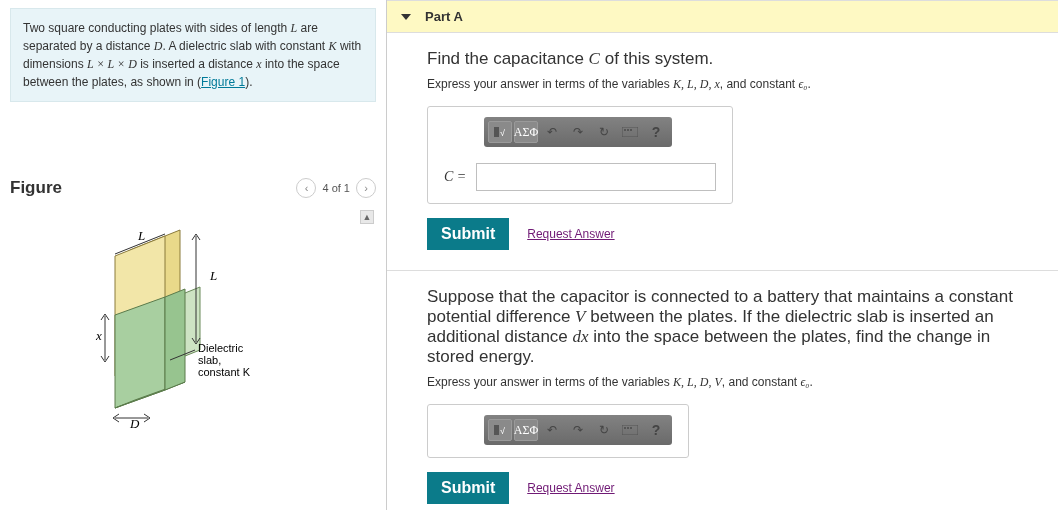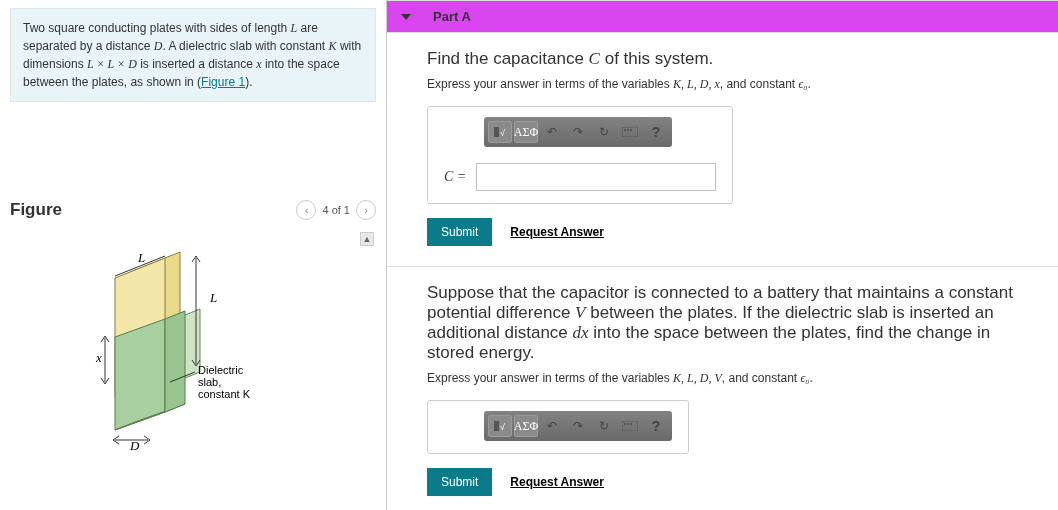--- a/index.html
+++ b/index.html
@@ -3,46 +3,46 @@
 <meta charset="utf-8">
 <style>
 *{box-sizing:border-box;margin:0;padding:0}
 body{font-family:Arial,Helvetica,sans-serif;font-size:12px;color:#333;width:1058px;height:510px;overflow:hidden;background:#fff}
 .main{display:flex;height:510px}
 .left{width:387px;padding:8px 10px;border-right:1px solid #ccc}
 .right{flex:1;padding:0;overflow:auto}
 .problem-box{background:#e8f4f8;border:1px solid #d8e8ec;padding:10px 12px;font-size:12px;line-height:1.5;color:#333}
 .italic{font-style:italic;font-family:'Times New Roman',serif}
 .link{color:#007a99;text-decoration:underline;cursor:pointer}
-.fig-header{display:flex;align-items:flex-end;justify-content:space-between;margin-top:98px}
+.fig-header{display:flex;align-items:flex-end;justify-content:space-between;margin-top:76px}
 .fig-title{font-size:17px;font-weight:bold;color:#333}
 .fig-nav{display:flex;align-items:center;gap:6px;font-size:11px;color:#555}
 .nav-btn{width:20px;height:20px;border:1px solid #ccc;border-radius:50%;background:#fff;display:flex;align-items:center;justify-content:center;cursor:pointer;color:#888;font-size:11px}
 .fig-area{margin-top:12px;padding:10px;position:relative;height:220px}
 .part{border-bottom:1px solid #ddd}
-.part-head{background:#d946ef;border-top:1px solid #ddd;border-bottom:1px solid #ddd;padding:8px 14px;display:flex;align-items:center;gap:22px}
+.part-head{background:#fef9c3;border-top:1px solid #ddd;border-bottom:1px solid #ddd;padding:8px 14px;display:flex;align-items:center;gap:14px}
 .caret{width:0;height:0;border-left:5px solid transparent;border-right:5px solid transparent;border-top:6px solid #333}
 .part-title{font-weight:bold;font-size:13px}
 .part-body{padding:16px 18px 20px 40px}
 .prompt{font-size:17px;margin-bottom:8px}
 .express{font-size:12px;font-weight:normal;margin-bottom:14px}
 .answer-box{border:1px solid #ccc;border-radius:3px;display:inline-block;padding:10px 16px 12px 16px}
 .toolbar{display:inline-flex;align-items:center;background:linear-gradient(#828282,#6a6a6a);border-radius:3px;padding:4px;gap:2px;margin-left:40px}
 .tool{width:24px;height:22px;display:flex;align-items:center;justify-content:center;color:#fff;font-size:12px;cursor:pointer;border-radius:2px}
 .tool svg{fill:#fff}
 .tool.templ{background:#8a8a8a;border:1px solid #9a9a9a}
 .tool.greek{background:#8a8a8a;border:1px solid #9a9a9a;font-family:Liberation Serif, serif}
 .tool.light{color:#444;background:transparent}
 .tool.q{color:#444;font-weight:bold;font-size:14px}
 .eq-row{display:flex;align-items:center;gap:10px;margin-top:16px}
 .eq-label{font-style:italic;font-family:'Times New Roman',serif;font-size:14px}
 .eq-input{border:1px solid #bfbfbf;height:28px;width:240px;padding:2px 4px;font-size:13px}
 .actions{margin-top:14px;display:flex;align-items:center;gap:18px}
-.submit{background:#0b7b8a;color:#fff;border:none;padding:7px 14px;font-size:12px;font-weight:normal;cursor:pointer}
-.req{color:#000000;font-size:12px;font-weight:bold;text-decoration:underline;cursor:pointer}
+.submit{background:#0b7b8a;color:#fff;border:none;padding:7px 14px;font-size:16px;font-weight:bold;cursor:pointer}
+.req{color:#701a75;font-size:12px;font-weight:normal;text-decoration:underline;cursor:pointer}
 .scroll-arrow{position:absolute;right:2px;width:14px;height:14px;background:#e8e8e8;border:1px solid #ccc;display:flex;align-items:center;justify-content:center;font-size:9px;color:#666;cursor:pointer}
 .fig-svg{display:block}
 </style>
 </head>
 <body>
 
 <div class="main">
   <div class="left">
     <div class="problem-box">
       <span>Two square conducting plates with sides of length </span><span class="italic">L</span><span> are separated by a distance </span><span class="italic">D</span><span>. A dielectric slab with constant </span><span class="italic">K</span><span> with dimensions </span><span class="italic">L × L × D</span><span> is inserted a distance </span><span class="italic">x</span><span> into the space between the plates, as shown in (</span><span class="link">Figure 1</span><span>).</span>

